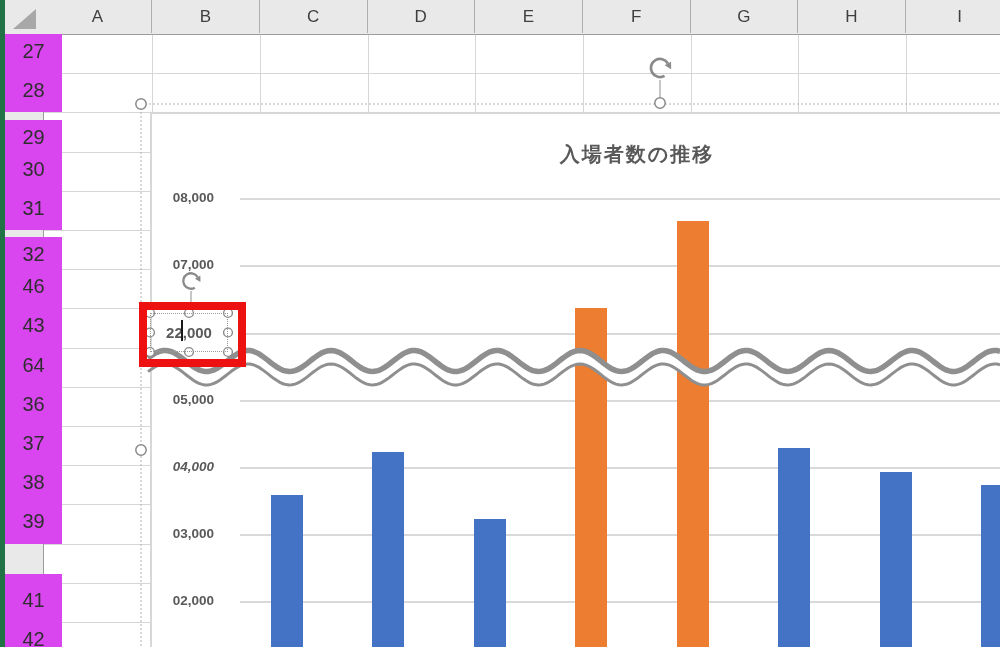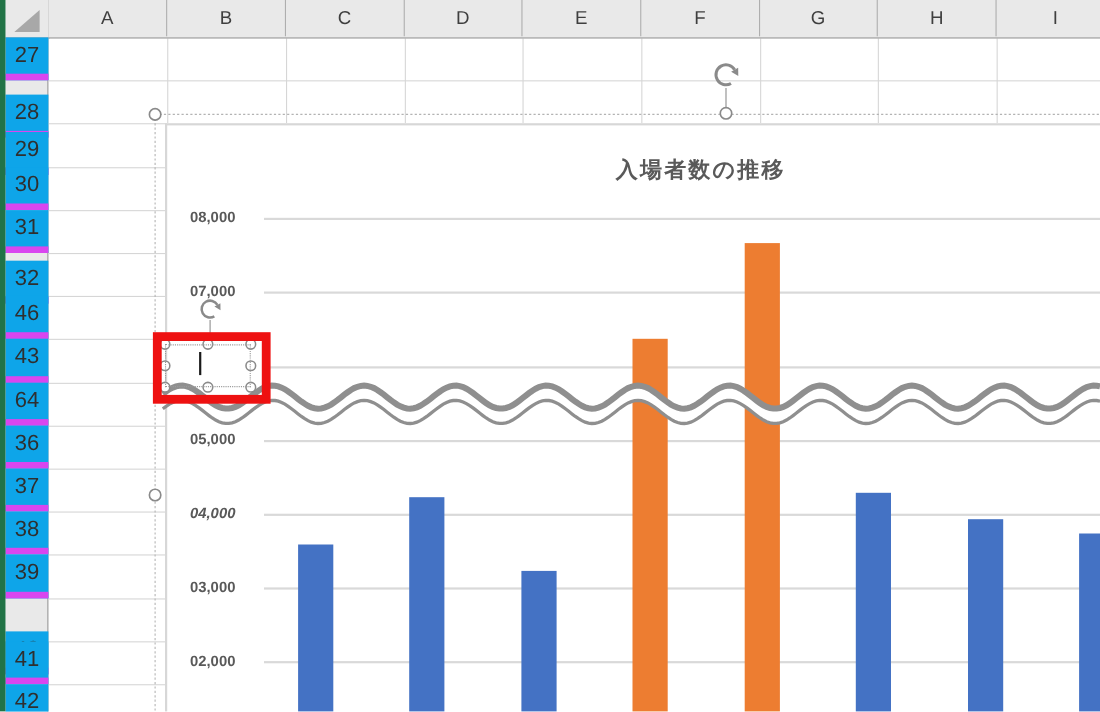--- a/index.html
+++ b/index.html
@@ -7,23 +7,23 @@
     font-family:"Liberation Sans","DejaVu Sans",sans-serif;background:#fff;}
   .abs{position:absolute;}
   
   #green-strip{left:0;top:0;width:5px;height:647px;background:#217346;z-index:2;}
   #corner-cell{left:5px;top:0;width:39px;height:34px;background:#e9e9e9;
     border-right:1px solid #9c9c9c;border-bottom:1px solid #9c9c9c;z-index:1;}
   #col-header-row{left:44px;top:0;height:34px;right:0;background:#e9e9e9;
     border-bottom:1px solid #9c9c9c;z-index:1;}
   .col-header{position:absolute;top:0;height:33px;display:flex;align-items:center;
     justify-content:center;color:#3f3f3f;font-size:17px;border-right:1px solid #aeaeae;box-sizing:border-box;}
-  .row-header{position:absolute;left:5px;width:39px;display:flex;align-items:center;
-    justify-content:center;color:#2f2f2f;font-size:20px;background:#0ea5e9;
-    border-bottom:6px solid #d946ef;box-sizing:border-box;z-index:1;}
+  .row-header{position:absolute;left:5px;width:57px;display:flex;align-items:center;
+    justify-content:center;color:#2f2f2f;font-size:20px;background:#d946ef;
+    border-bottom:4px solid #d946ef;box-sizing:border-box;z-index:1;}
   #row-header-col{left:5px;top:34px;width:39px;height:613px;background:#e9e9e9;
     border-right:1px solid #9c9c9c;box-sizing:border-box;z-index:0;}
   .xgrid{background:#d6d6d6;z-index:0;}
   
   #chart-area{left:150px;top:112px;width:850px;height:535px;background:#fff;
     border-left:2.5px solid #d7d7d7;border-top:2.5px solid #d7d7d7;box-sizing:border-box;z-index:1;}
   #chart-title{left:240px;top:141px;width:794px;text-align:center;color:#595959;
     font-size:20px;font-weight:bold;letter-spacing:2px;z-index:2;}
   .plot-gridline{position:absolute;left:240px;width:760px;height:1.4px;background:#d9d9d9;z-index:2;}
   .y-label{position:absolute;left:120px;width:94px;text-align:right;color:#595959;
@@ -135,24 +135,25 @@
       <circle cx="189" cy="313" r="4.4" fill="#fff" stroke="#8a8a8a" stroke-width="1.4"></circle>
       <circle cx="228" cy="313" r="4.4" fill="#fff" stroke="#8a8a8a" stroke-width="1.4"></circle>
       <circle cx="150" cy="332.5" r="4.4" fill="#fff" stroke="#8a8a8a" stroke-width="1.4"></circle>
       <circle cx="228" cy="332.5" r="4.4" fill="#fff" stroke="#8a8a8a" stroke-width="1.4"></circle>
       <circle cx="150" cy="352" r="4.4" fill="#fff" stroke="#8a8a8a" stroke-width="1.4"></circle>
       <circle cx="189" cy="352" r="4.4" fill="#fff" stroke="#8a8a8a" stroke-width="1.4"></circle>
       <circle cx="228" cy="352" r="4.4" fill="#fff" stroke="#8a8a8a" stroke-width="1.4"></circle>
     </svg>
 
   <div class="abs" id="textbox-border"></div>
+  <div class="abs" id="textbox-text">22,000</div>
   <div class="abs" id="text-caret"></div>
   <div class="abs" id="red-annotation"></div>
 <div class="row-header abs" style="top: 34px; height: 39.2px; z-index: 1;">27</div>
-    <div class="row-header abs" style="top: 73.2px; height: 39.2px; z-index: 1; margin-top: 13px;">28</div>
+    <div class="row-header abs" style="top: 73.2px; height: 39.2px; z-index: 1;">28</div>
     <div class="row-header abs" style="top: 120px; height: 39.2px; z-index: 1;">29</div>
     <div class="row-header abs" style="top: 151.6px; height: 39.2px; z-index: 1;">30</div>
     <div class="row-header abs" style="top: 190.8px; height: 39.2px; z-index: 1;">31</div>
     <div class="row-header abs" style="top: 237px; height: 39.2px; z-index: 1;">32</div>
     <div class="row-header abs" style="top: 269.2px; height: 39.2px; z-index: 1;">46</div>
     <div class="row-header abs" style="top: 308.4px; height: 39.2px; z-index: 1;">43</div>
     <div class="row-header abs" style="top: 347.6px; height: 39.2px; z-index: 1;">64</div>
     <div class="row-header abs" style="top: 386.8px; height: 39.2px; z-index: 1;">36</div>
     <div class="row-header abs" style="top: 426px; height: 39.2px; z-index: 1;">37</div>
     <div class="row-header abs" style="top: 465.2px; height: 39.2px; z-index: 1; text-align: right;">38</div>

